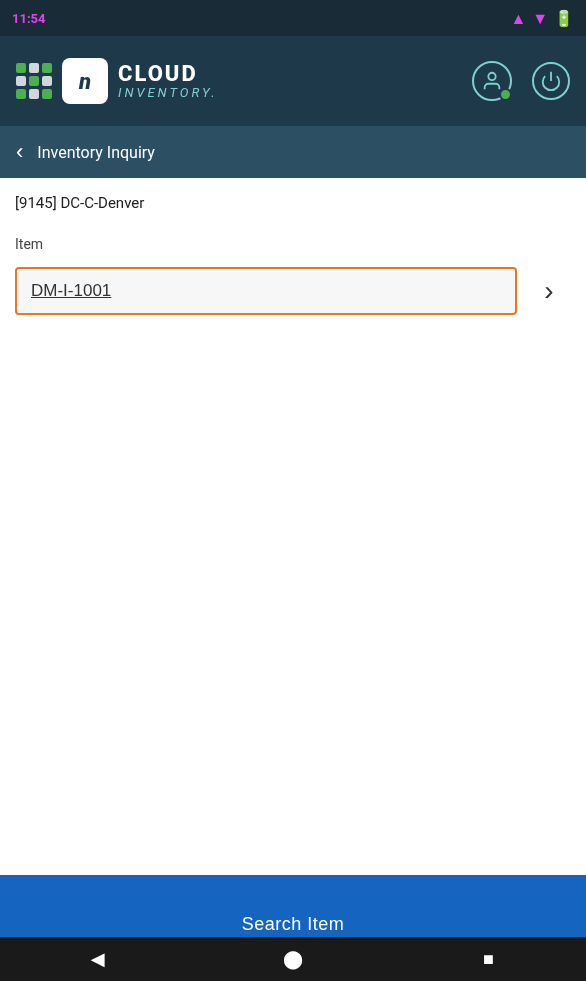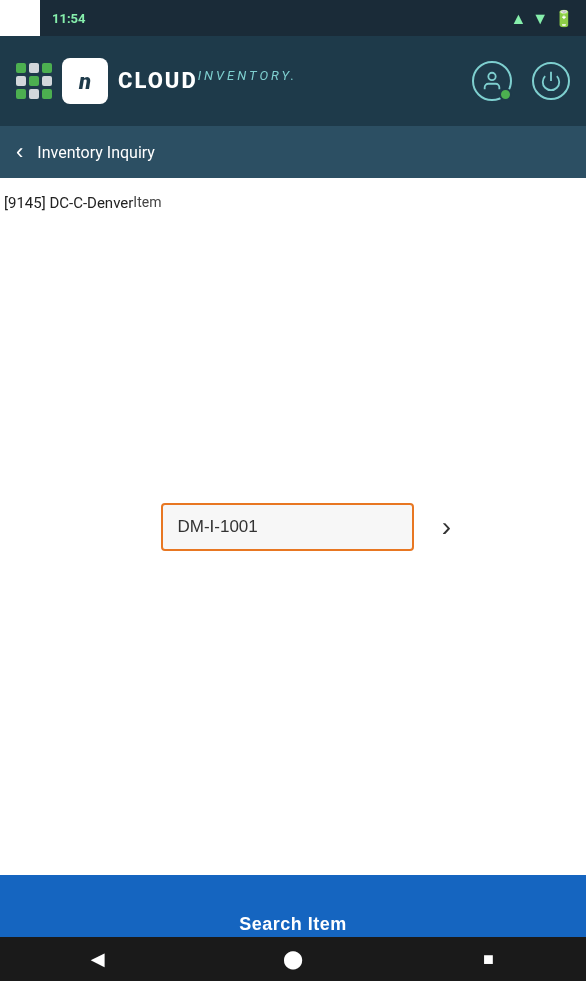--- a/index.html
+++ b/index.html
@@ -10,28 +10,27 @@
       background: #fff;
       font-family: 'Roboto', Arial, sans-serif;
       display: flex;
       flex-direction: column;
       overflow: hidden;
     }
 
     
     .status-bar {
       background: #1a2b38;
-      color: #86efac;
+      color: #d946ef;
       display: flex;
       justify-content: space-between;
       align-items: center;
       padding: 12px 12px;
       height: 36px;
       flex-shrink: 0;
-      margin-left: 40px;
     }
     .status-bar-left {
       font-size: 13px;
       font-weight: bold;
     }
     .status-bar-right {
       display: flex;
       align-items: center;
       gap: 6px;
     }
@@ -73,20 +72,21 @@
       display: flex;
       align-items: center;
       justify-content: center;
       font-weight: 900;
       font-size: 22px;
       color: #1e3a4a;
       font-style: italic;
     }
     .logo-text {
       display: flex;
+      flex-direction: column;
     }
     .logo-cloud {
       font-size: 22px;
       font-weight: 800;
       color: #fff;
       letter-spacing: 2px;
       line-height: 1.1;
     }
     .logo-inventory {
       font-size: 13px;
@@ -155,48 +155,49 @@
     .nav-title {
       color: #fff;
       font-size: 16px;
       font-weight: 400;
     }
 
     
     .main-content {
       flex: 1;
       background: #fff;
-      padding: 16px 4px;
-      display: flex;
-      flex-direction: row;
+      padding: 16px 15px;
+      display: flex;
+      flex-direction: column;
     }
     .location-label {
       font-size: 15px;
       color: #222;
       margin-bottom: 24px;
     }
     .field-label {
       font-size: 14px;
       color: #444;
-      margin-bottom: 22px;
+      margin-bottom: 15px;
     }
     .item-row {
       display: flex;
       align-items: center;
       gap: 10px;
     }
     .item-input {
       flex: 1;
       border: 2px solid #e87722;
       border-radius: 4px;
       padding: 12px 14px;
       font-size: 17px;
       color: #333;
       outline: none;
       background: #f7f7f7;
+      text-decoration: underline;
     }
     .arrow-btn {
       width: 44px;
       height: 44px;
       display: flex;
       align-items: center;
       justify-content: center;
       background: none;
       border: none;
       cursor: pointer;
@@ -212,21 +213,21 @@
       align-items: center;
       justify-content: center;
       flex-shrink: 0;
       cursor: pointer;
       border: none;
       width: 100%;
     }
     .search-btn-label {
       color: #fff;
       font-size: 18px;
-      font-weight: 700;
+      font-weight: 400;
       letter-spacing: 0.5px;
       margin-top: 36px;
     }
 
     
     .bottom-nav {
       background: #1a1a1a;
       height: 44px;
       display: flex;
       align-items: center;

